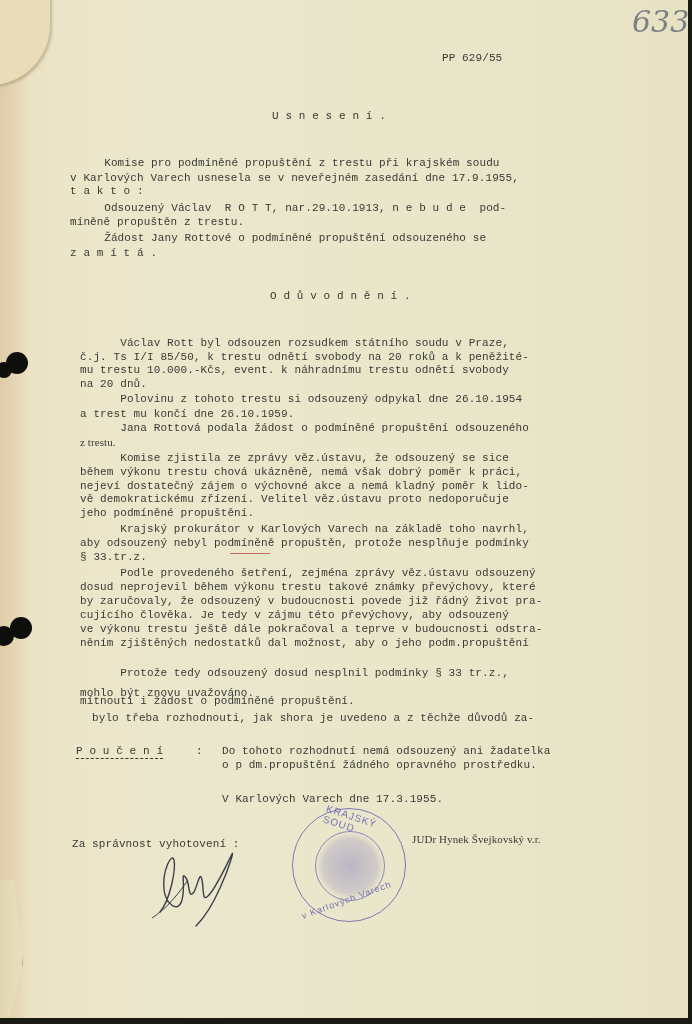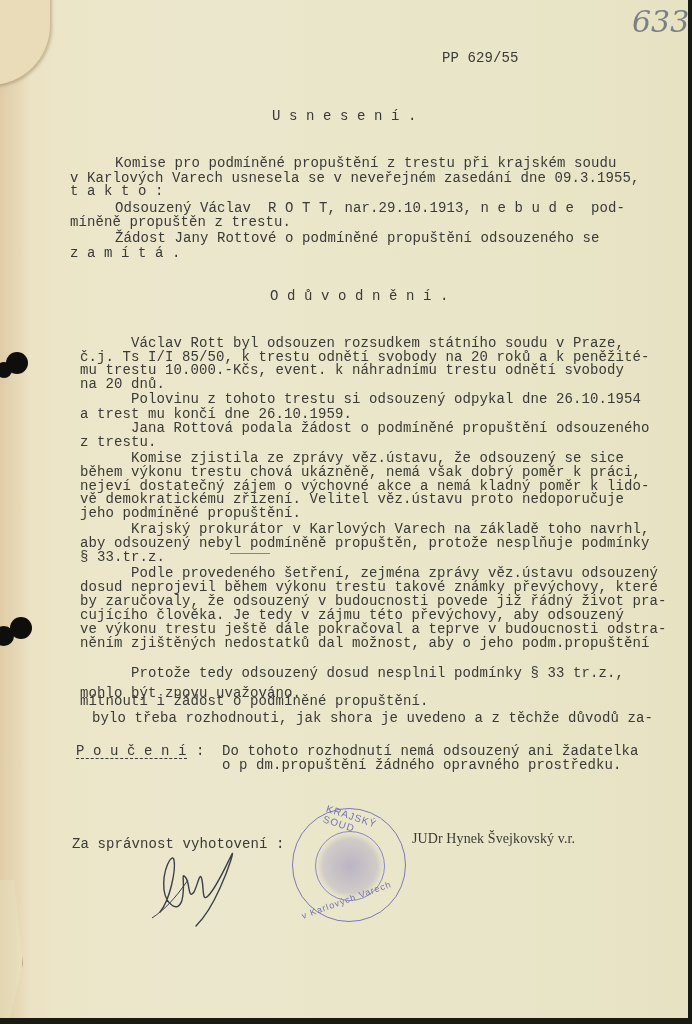--- a/index.html
+++ b/index.html
@@ -29,21 +29,21 @@
       background: linear-gradient(90deg, #e2d5b2, #e9e0bf);
       clip-path: polygon(0 0, 60% 0, 100% 60%, 40% 100%, 0 100%);
       border-right: 1px solid #b9a77d;
     }
     .hole {
       position: absolute; background: #0e0e0c; border-radius: 50%;
     }
     .mono {
       font-family: "Liberation Mono", "DejaVu Sans Mono", monospace;
       color: #3a3a36;
-      font-size: 14px;
+      font-size: 11px;
       letter-spacing: 0.1px;
       white-space: pre;
     }
     .line { position: absolute; line-height: 14px; }
     .hand {
       position: absolute; font-family: "DejaVu Serif", serif; font-style: italic;
       color: #7b7f86; font-size: 30px;
     }
     .stamp {
       position: absolute; left: 292px; top: 808px; width: 114px; height: 114px;
@@ -77,39 +77,39 @@
   <div class="hole" style="left:-6px;top:626px;width:20px;height:20px;"></div>
 
   <div class="hand" style="left:632px;top:4px;">633</div>
 
   <div class="mono line" style="left:442px;top:51px;">PP 629/55</div>
 
   <div class="mono line" style="left:272px;top:109px;">U s n e s e n í .</div>
 
   <div>
     <div class="mono line" style="left:64px;top:156px;">      Komise pro podmíněné propuštění z trestu při krajském soudu</div>
-    <div class="mono line" style="left:70px;top:171px;">v Karlových Varech usnesela se v neveřejném zasedání dne 09.3.1955,</div>
+    <div class="mono line" style="left:70px;top:171px;">v Karlových Varech usnesela se v neveřejném zasedání dne 17.9.1955,</div>
     <div class="mono line" style="left:70px;top:184px;">t a k t o :</div>
     <div class="mono line" style="left:64px;top:201px;">      Odsouzený Václav  R O T T, nar.29.10.1913, n e b u d e  pod-</div>
     <div class="mono line" style="left:70px;top:215px;">míněně propuštěn z trestu.</div>
     <div class="mono line" style="left:64px;top:231px;">      Žádost Jany Rottové o podmíněné propuštění odsouzeného se</div>
     <div class="mono line" style="left:70px;top:246px;">z a m í t á .</div>
   </div>
 
   <div class="mono line" style="left:270px;top:289px;">O d ů v o d n ě n í .</div>
 
   <div>
     <div class="mono line" style="left:80px;top:336px;">      Václav Rott byl odsouzen rozsudkem státního soudu v Praze,</div>
     <div class="mono line" style="left:80px;top:350px;">č.j. Ts I/I 85/50, k trestu odnětí svobody na 20 roků a k peněžité-</div>
     <div class="mono line" style="left:80px;top:363px;">mu trestu 10.000.-Kčs, event. k náhradnímu trestu odnětí svobody</div>
     <div class="mono line" style="left:80px;top:377px;">na 20 dnů.</div>
     <div class="mono line" style="left:80px;top:392px;">      Polovinu z tohoto trestu si odsouzený odpykal dne 26.10.1954</div>
     <div class="mono line" style="left:80px;top:407px;">a trest mu končí dne 26.10.1959.</div>
     <div class="mono line" style="left:80px;top:421px;">      Jana Rottová podala žádost o podmíněné propuštění odsouzeného</div>
-    <div class="mono line" style="left:80px;top:435px;">z trestu.</div>
+    <div class="mono line" style="left:80px;top:435px;font-family:Liberation Serif, serif;">z trestu.</div>
     <div class="mono line" style="left:80px;top:451px;">      Komise zjistila ze zprávy věz.ústavu, že odsouzený se sice</div>
     <div class="mono line" style="left:80px;top:465px;">během výkonu trestu chová ukázněně, nemá však dobrý poměr k práci,</div>
     <div class="mono line" style="left:80px;top:479px;">nejeví dostatečný zájem o výchovné akce a nemá kladný poměr k lido-</div>
     <div class="mono line" style="left:80px;top:492px;">vě demokratickému zřízení. Velitel věz.ústavu proto nedoporučuje</div>
     <div class="mono line" style="left:80px;top:506px;">jeho podmíněné propuštění.</div>
     <div class="mono line" style="left:80px;top:522px;">      Krajský prokurátor v Karlových Varech na základě toho navrhl,</div>
     <div class="mono line" style="left:80px;top:536px;">aby odsouzený nebyl podmíněně propuštěn, protože nesplňuje podmínky</div>
     <div class="mono line" style="left:80px;top:550px;">§ 33.tr.z.</div>
     <div class="red-mark" style="left:230px;top:553px;width:40px;"></div>
     <div class="mono line" style="left:80px;top:566px;">      Podle provedeného šetření, zejména zprávy věz.ústavu odsouzený</div>
@@ -124,20 +124,21 @@
     <div class="mono line" style="left:80px;top:694px;">mítnouti i žádost o podmíněné propuštění.</div>
   </div>
 
   <div>
     <span class="mono line underline-dashed" style="left:76px;top:744px;">P o u č e n í</span>
     <span class="mono line" style="left:196px;top:744px;">:</span>
     <div class="mono line" style="left:222px;top:744px;">Do tohoto rozhodnutí nemá odsouzený ani žadatelka</div>
     <div class="mono line" style="left:222px;top:758px;">o p dm.propuštění žádného opravného prostředku.</div>
   </div>
 
+  <div class="mono line" style="left:222px;top:792px;">V Karlových Varech dne 17.3.1955.</div>
 
   <div class="mono line" style="left:72px;top:837px;">Za správnost vyhotovení :</div>
   <div class="mono line" style="left:412px;top:832px;font-family:Liberation Serif, serif;">JUDr Hynek Švejkovský v.r.</div>
 
   <div class="stamp">
     <div class="stamp-inner"></div>
     <div class="stamp-text" style="left:30px;top:6px;transform:rotate(18deg);">KRAJSKÝ SOUD</div>
     <div class="stamp-text" style="left:6px;top:86px;transform:rotate(-20deg);font-size:9px;">v Karlových Varech</div>
   </div>
 

